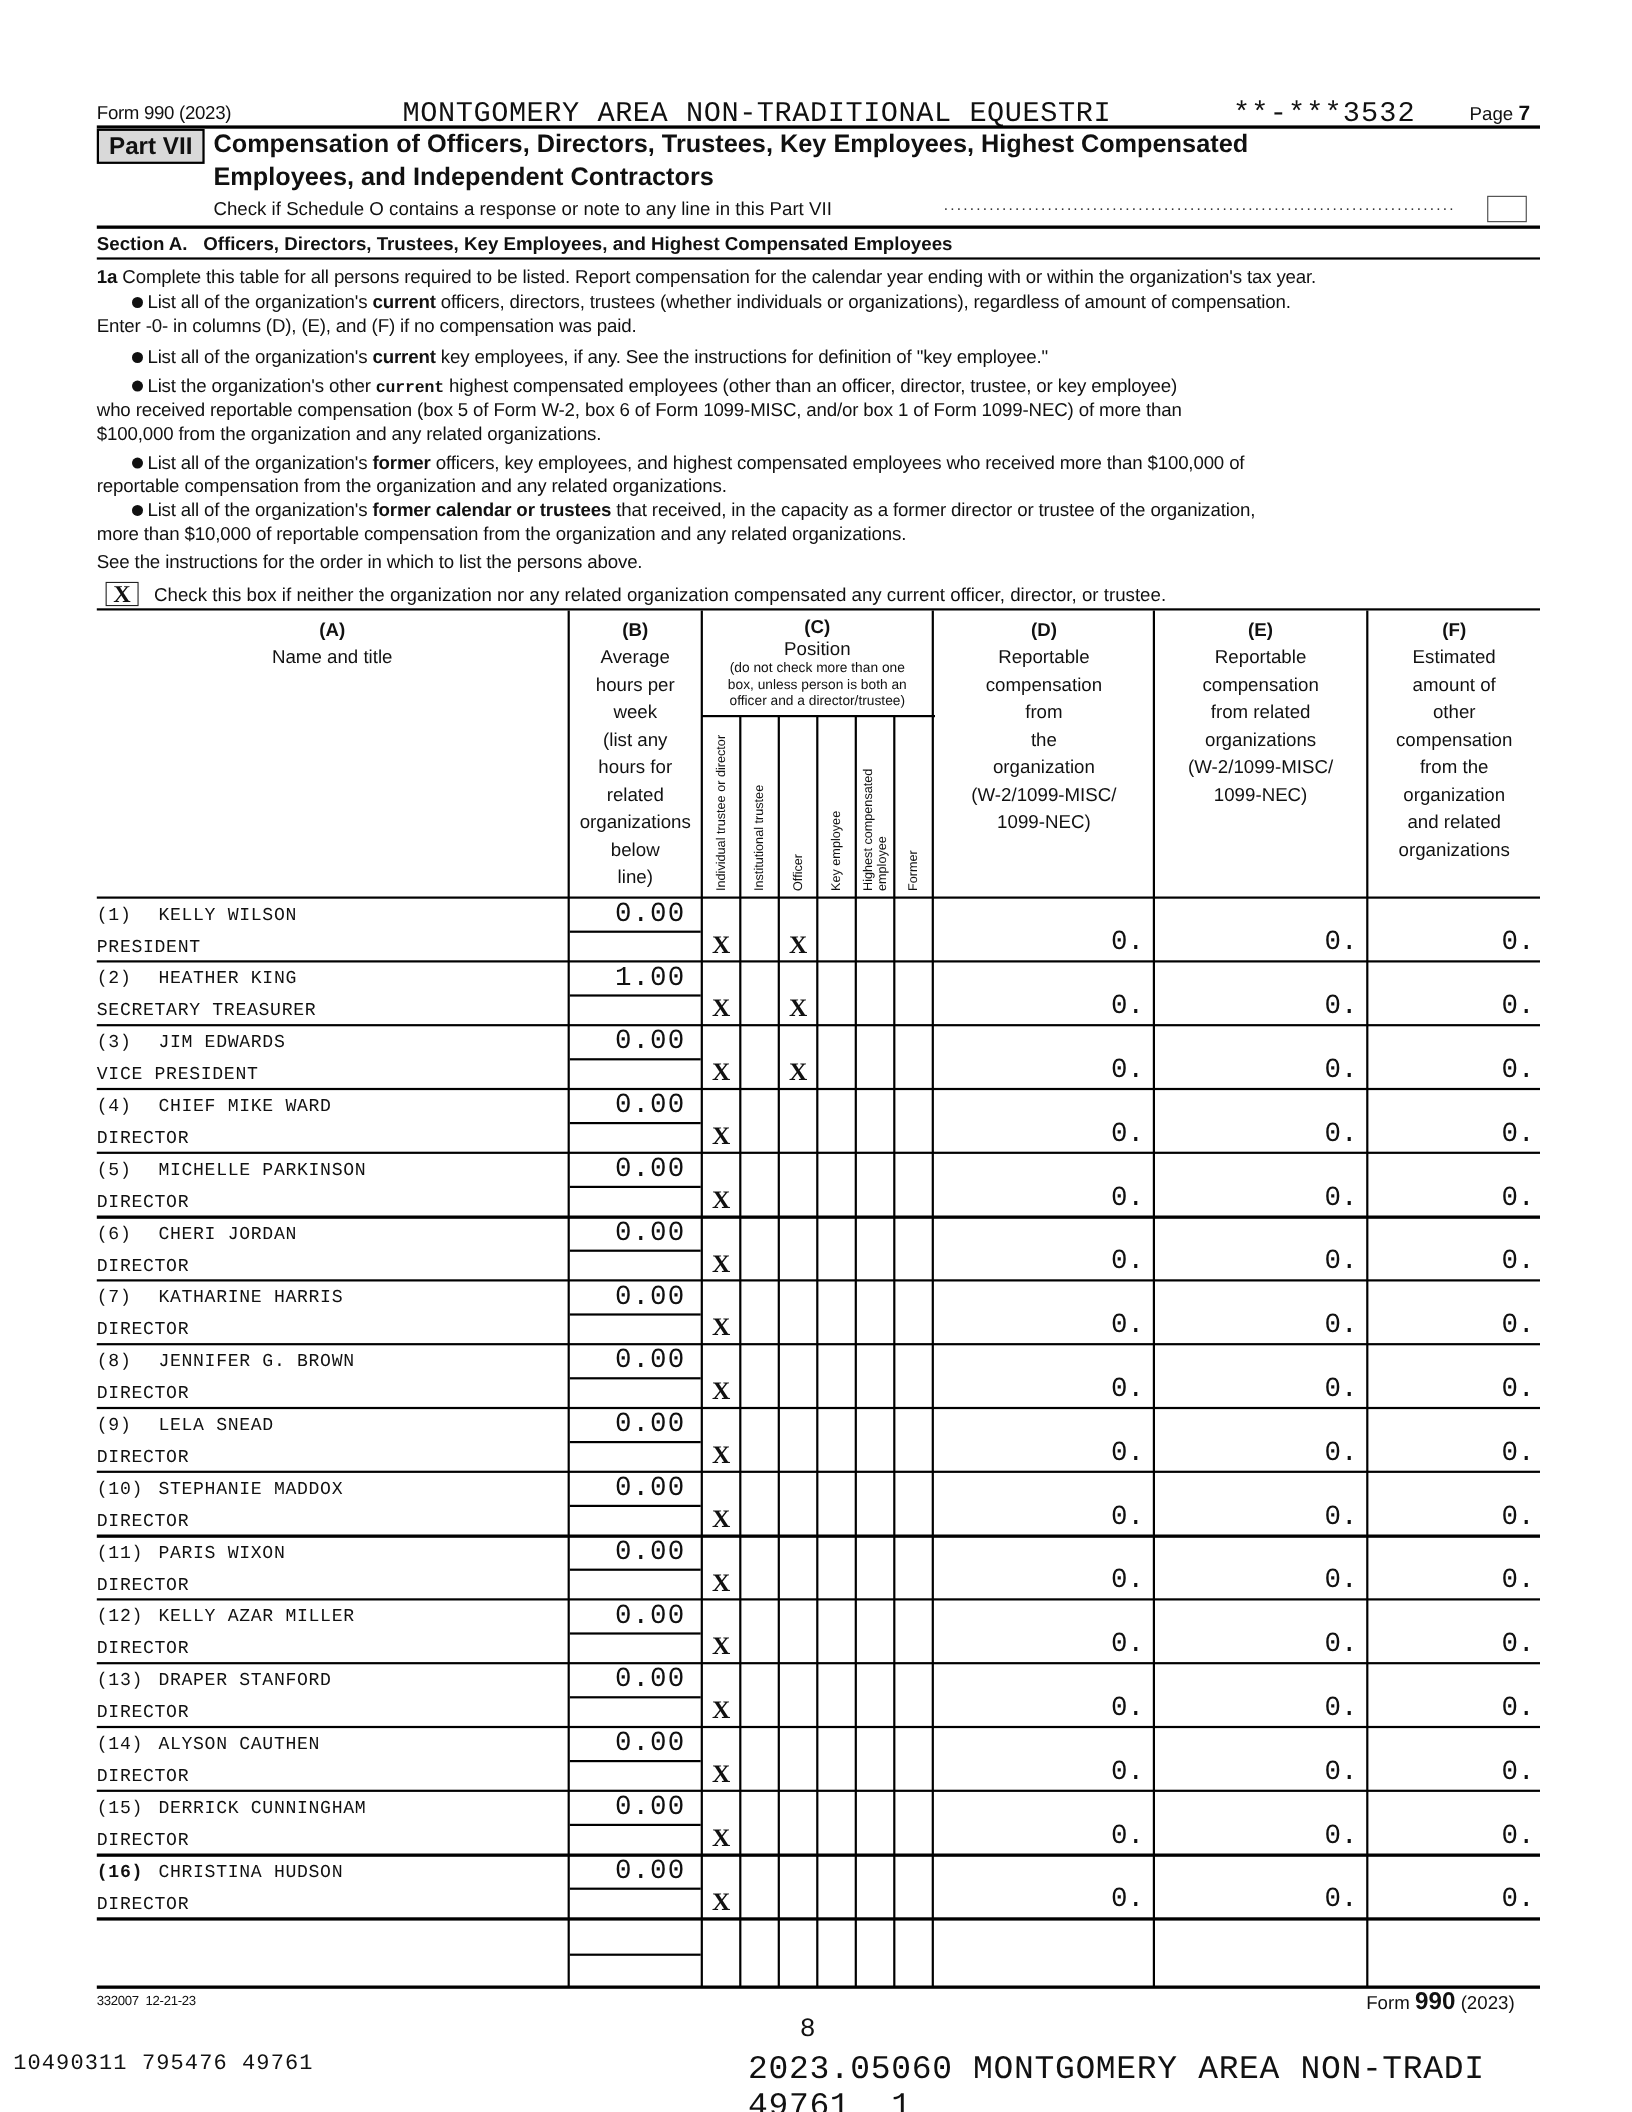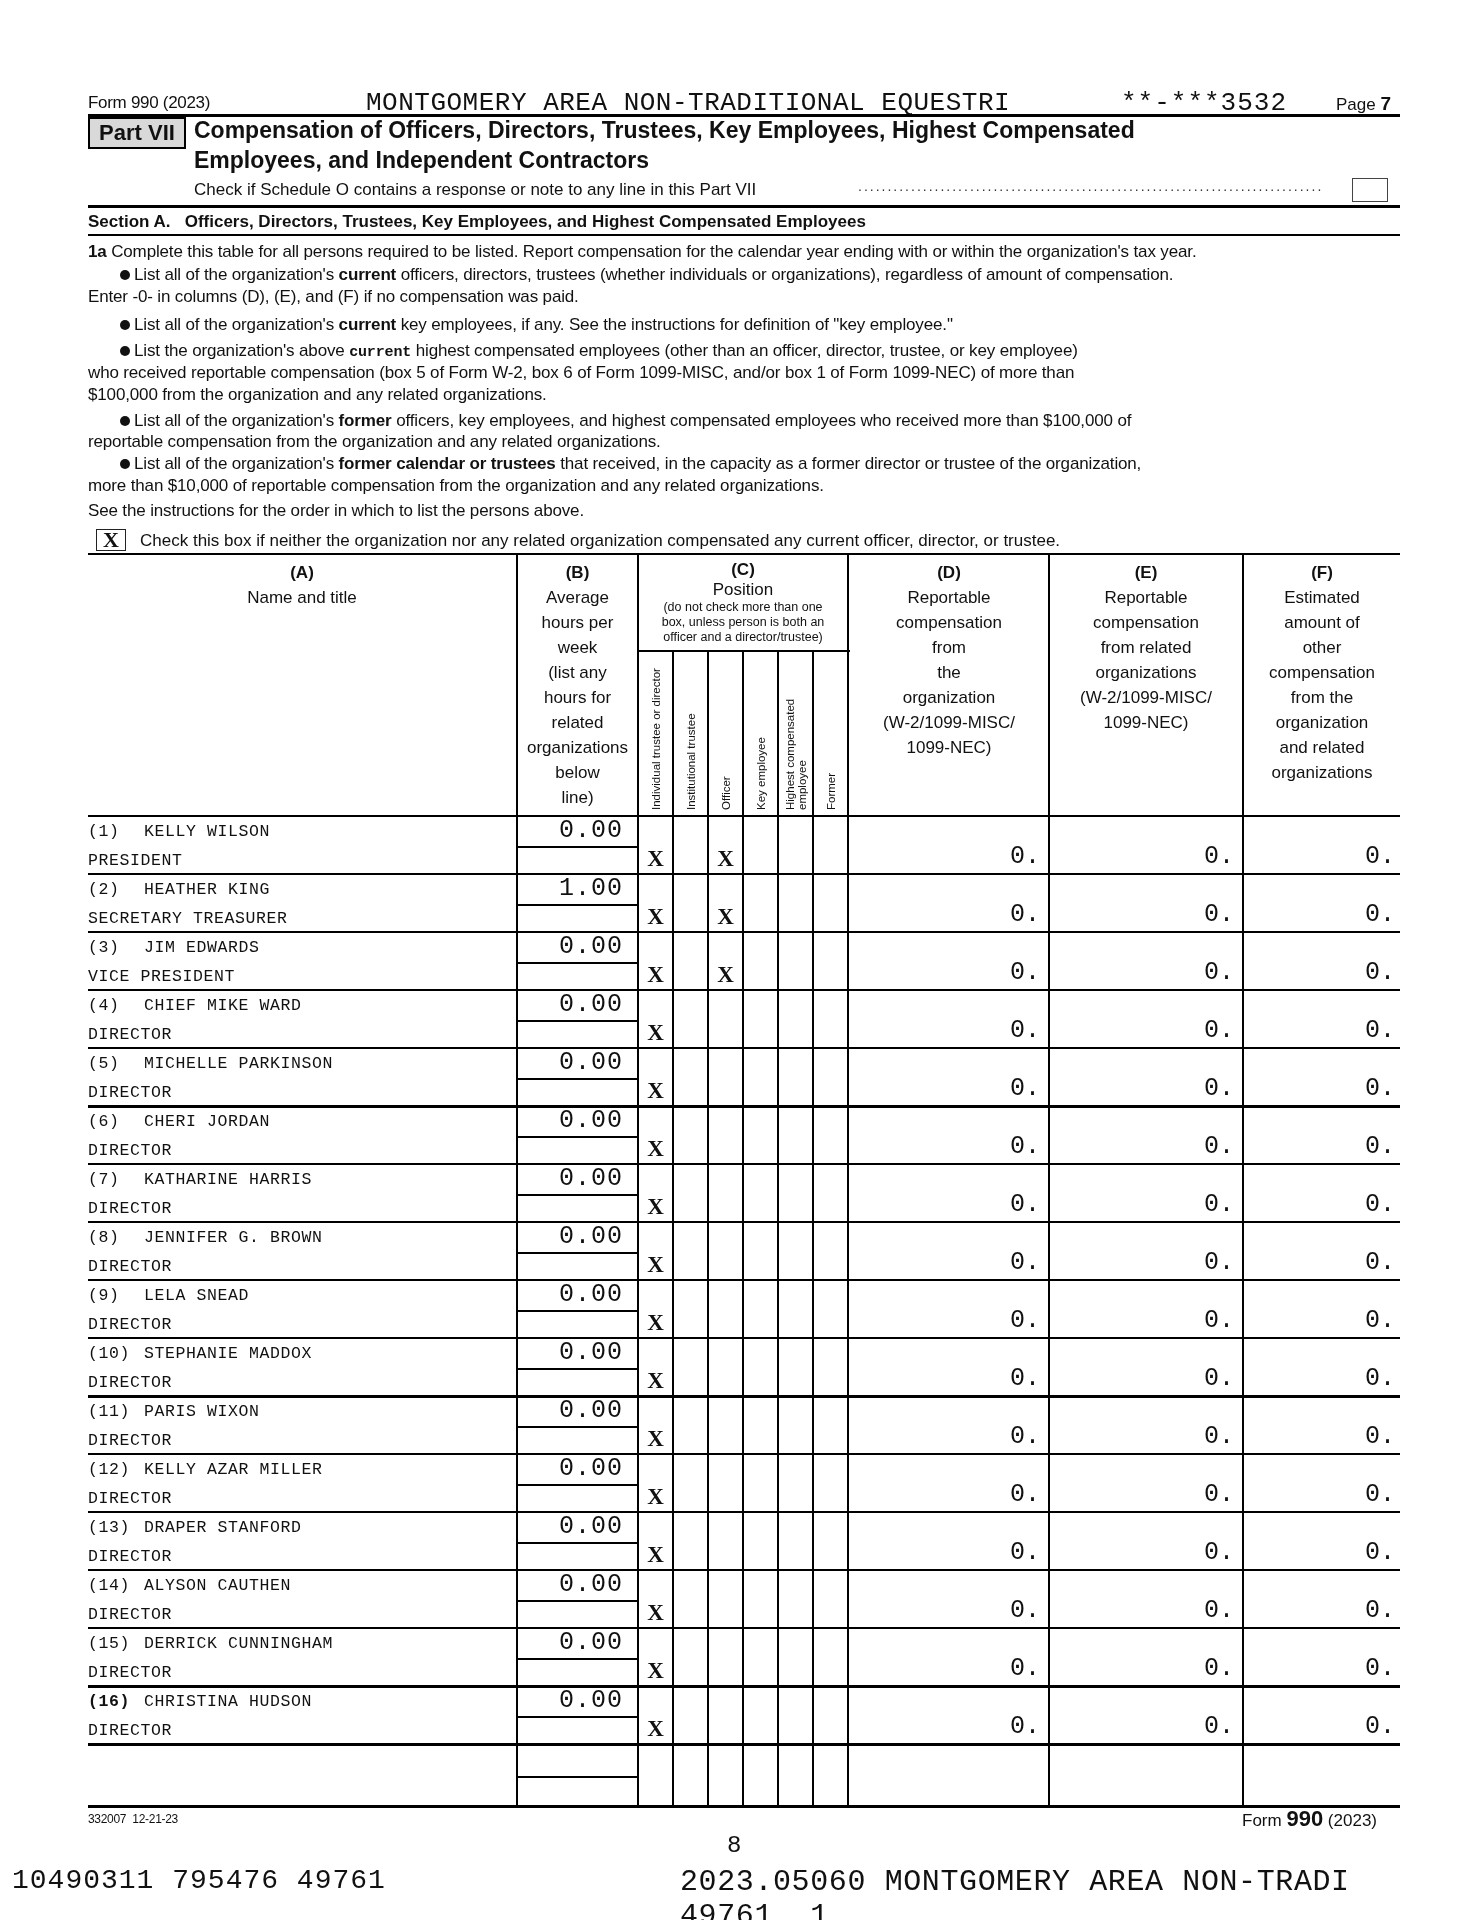--- a/index.html
+++ b/index.html
@@ -41,21 +41,21 @@
   
   .name { position: absolute; left: 88px; font-size: 16.5px; letter-spacing: 0.6px; font-family: "Liberation Mono", monospace; }
   .hours { position: absolute; left: 519px; width: 104px; text-align: right; font-size: 25px; letter-spacing: 1px; font-family: "Liberation Mono", monospace; }
   .check { position: absolute; width: 35px; text-align: center; font-family: "Liberation Serif", serif; font-weight: bold; font-size: 23px; }
   .amt { position: absolute; text-align: right; font-size: 25px; font-family: "Liberation Mono", monospace; }
 
   #footer-code { left: 88px; top: 1812px; font-size: 12px; letter-spacing: -0.3px; }
   #footer-form { left: 1242px; top: 1806px; font-size: 17px; }
   #footer-form b { font-size: 22px; }
   #page-num { left: 727px; top: 1832px; font-size: 24px; }
-  #batch-left { left: 12px; top: 1865px; font-size: 28px; letter-spacing: 1px; }
+  #batch-left { left: 12px; top: 1865px; font-size: 20px; letter-spacing: 1px; }
   #batch-right { left: 680px; top: 1865px; font-size: 30px; letter-spacing: 0.6px; }
 </style>
 </head>
 <body>
 
 <div class="abs sans" id="form-label">Form 990 (2023)</div>
 <div class="abs serifmono" id="org-name">MONTGOMERY AREA NON-TRADITIONAL EQUESTRI</div>
 <div class="abs mono" id="ein">**-***3532</div>
 <div class="abs sans" id="page-label"><span>Page</span> <b>7</b></div>
 <div class="hline" style="left:88px; top:114px; width:1312px; height:3px;"></div>
@@ -69,21 +69,21 @@
 <div class="abs" id="sched-o-dots">..........................................................................................................................</div>
 <div class="abs" id="sched-o-box"></div>
 <div class="hline" style="left:88px; top:205px; width:1312px; height:3px;"></div>
 <div class="abs" id="section-a" style="white-space:pre;">Section A.   Officers, Directors, Trustees, Key Employees, and Highest Compensated Employees</div>
 <div class="hline" style="left:88px; top:234px; width:1312px; height:2px;"></div>
 
 <div class="para" style="top:241px;"><b>1a</b> <span>Complete this table for all persons required to be listed. Report compensation for the calendar year ending with or within the organization's tax year.</span></div>
 <div class="para" style="top:264px;"><span class="bullet"></span><span>List all of the organization's </span><b>current</b><span> officers, directors, trustees (whether individuals or organizations), regardless of amount of compensation.</span></div>
 <div class="para" style="top:286px;">Enter -0- in columns (D), (E), and (F) if no compensation was paid.</div>
 <div class="para" style="top:314px;"><span class="bullet"></span><span>List all of the organization's </span><b>current</b><span> key employees, if any. See the instructions for definition of "key employee."</span></div>
-<div class="para" style="top:340px;"><span class="bullet"></span><span>List the organization's above </span><b style="font-family:'Liberation Mono',monospace; font-size:15px;">current</b><span> highest compensated employees (other than an officer, director, trustee, or key employee)</span></div>
+<div class="para" style="top:340px;"><span class="bullet"></span><span>List the organization's other </span><b style="font-family:'Liberation Mono',monospace; font-size:15px;">current</b><span> highest compensated employees (other than an officer, director, trustee, or key employee)</span></div>
 <div class="para" style="top:362px;">who received reportable compensation (box 5 of Form W-2, box 6 of Form 1099-MISC, and/or box 1 of Form 1099-NEC) of more than</div>
 <div class="para" style="top:384px;">$100,000 from the organization and any related organizations.</div>
 <div class="para" style="top:410px;"><span class="bullet"></span><span>List all of the organization's </span><b>former</b><span> officers, key employees, and highest compensated employees who received more than $100,000 of</span></div>
 <div class="para" style="top:431px;">reportable compensation from the organization and any related organizations.</div>
 <div class="para" style="top:453px;"><span class="bullet"></span><span>List all of the organization's </span><b>former calendar or trustees</b><span> that received, in the capacity as a former director or trustee of the organization,</span></div>
 <div class="para" style="top:475px;">more than $10,000 of reportable compensation from the organization and any related organizations.</div>
 <div class="para" style="top:500px;">See the instructions for the order in which to list the persons above.</div>
 
 <div class="abs" id="x-box">X</div>
 <div class="abs" id="x-text">Check this box if neither the organization nor any related organization compensated any current officer, director, or trustee.</div>

